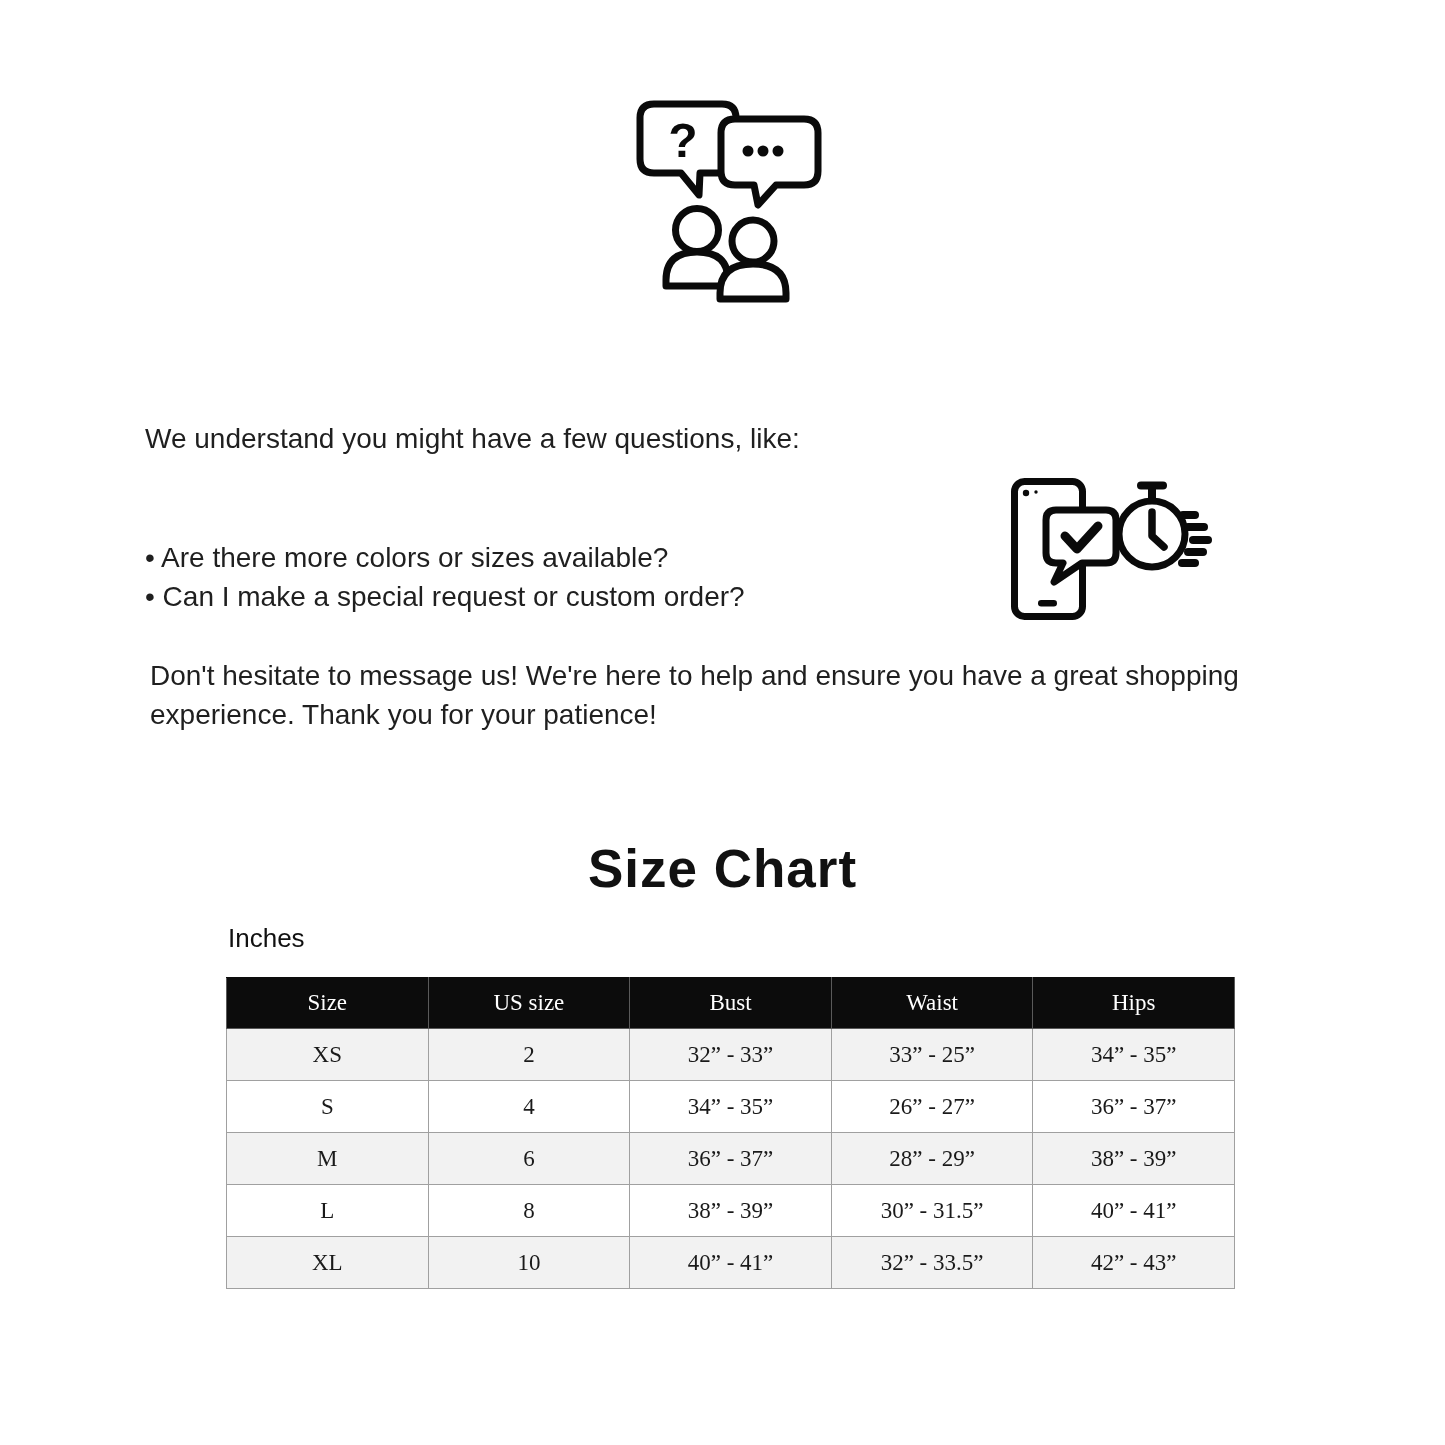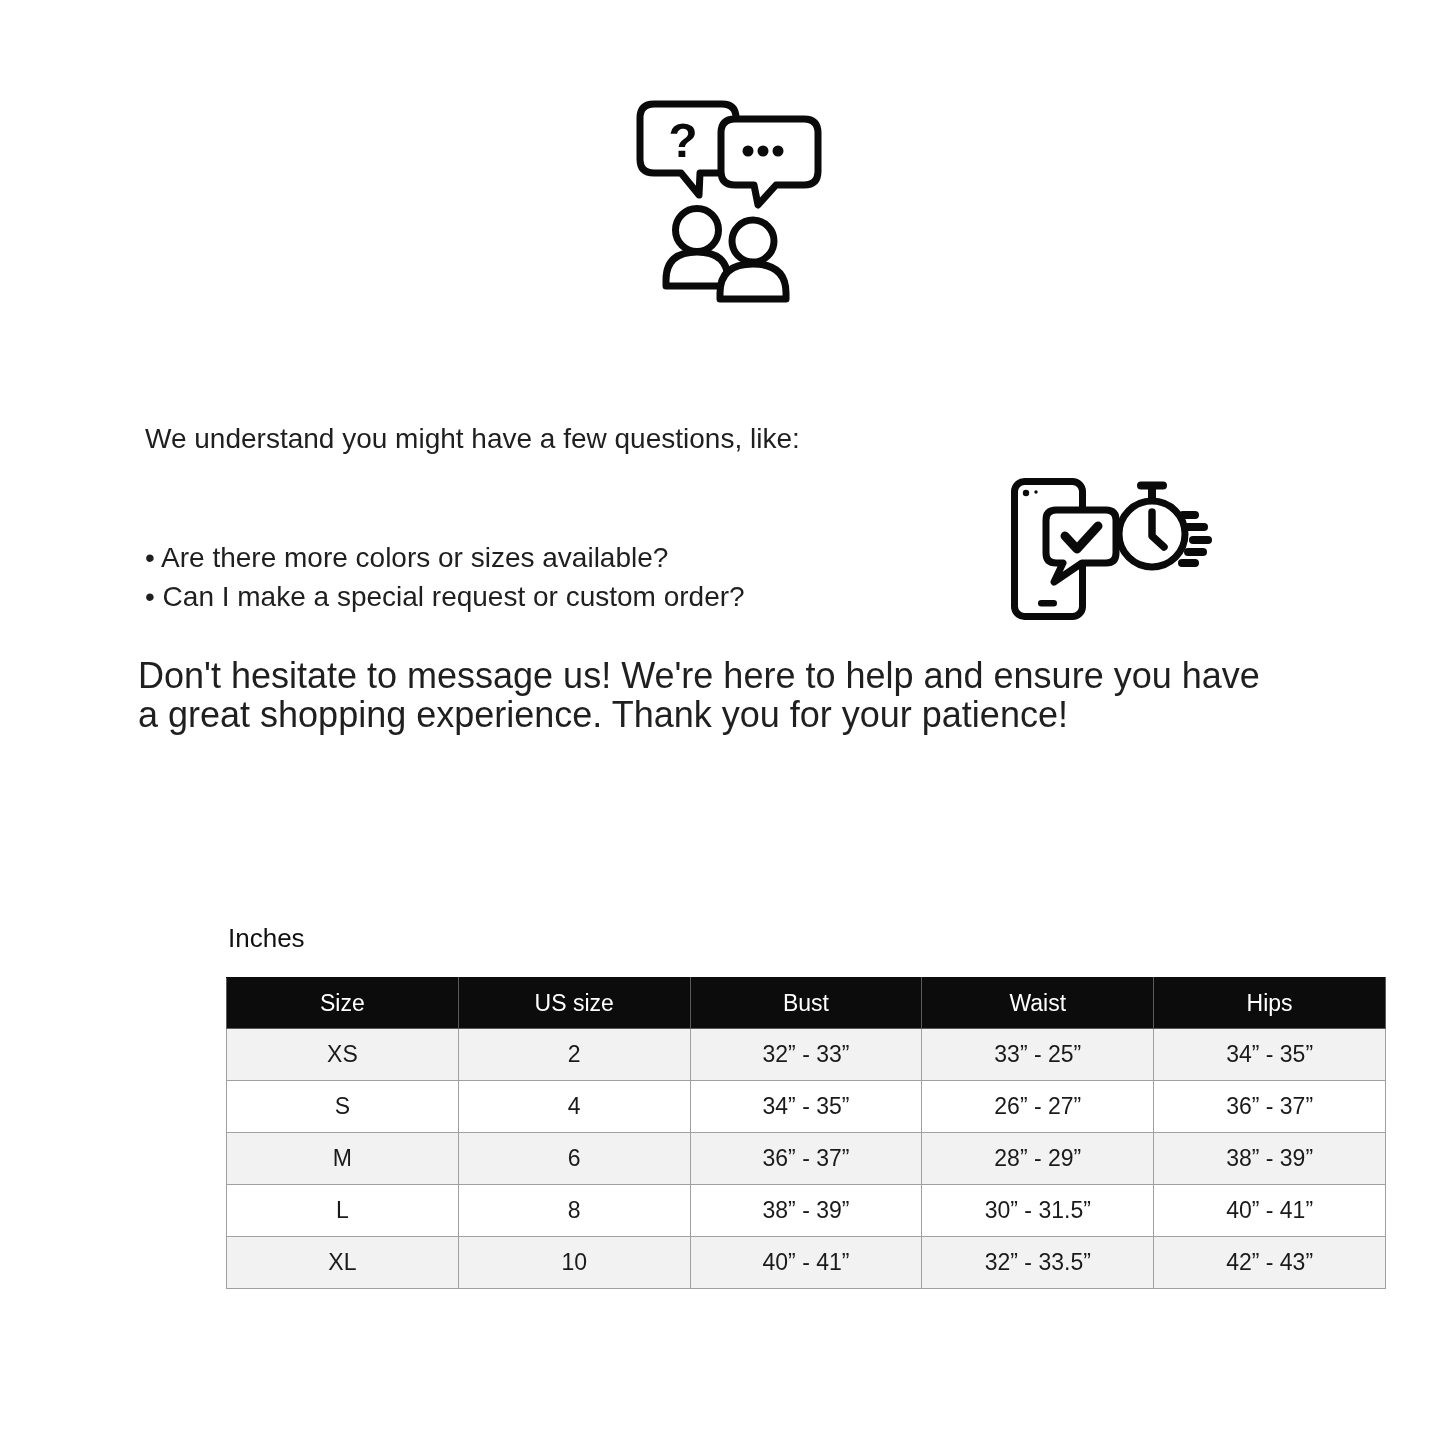--- a/index.html
+++ b/index.html
@@ -43,24 +43,24 @@
     color: #1f1f1f;
     margin-top: 37px;
   }
   .icon-phone {
     position: absolute;
     left: 1006px;
     top: 472px;
   }
   .closing-text {
     position: absolute;
-    left: 138px;
+    left: 150px;
     top: 656px;
     width: 1150px;
-    font-size: 36px;
+    font-size: 28px;
     line-height: 39px;
     color: #1f1f1f;
   }
   .size-chart-title {
     position: absolute;
     left: 0;
     top: 838px;
     width: 1445px;
     text-align: center;
     font-size: 53px;
@@ -72,25 +72,26 @@
     position: absolute;
     left: 228px;
     top: 923px;
     font-size: 26px;
     color: #111111;
   }
   table.size-table {
     position: absolute;
     left: 226px;
     top: 977px;
-    width: 1160px;
+    width: 1009px;
     border-collapse: collapse;
     table-layout: fixed;
     font-size: 23px;
     color: #1a1a1a;
+    font-family: Liberation Serif, serif;
   }
   table.size-table th {
     background: #0c0c0c;
     color: #ffffff;
     font-weight: 400;
     height: 48px;
     border: 1px solid #5a5a5a;
     border-top-color: #0c0c0c;
   }
   table.size-table td {
@@ -148,20 +149,21 @@
       <line x1="177" y1="43" x2="189" y2="43"></line>
       <line x1="182" y1="55" x2="198" y2="55"></line>
       <line x1="187" y1="68" x2="202" y2="68"></line>
       <line x1="182" y1="80" x2="197" y2="80"></line>
       <line x1="176" y1="91" x2="189" y2="91"></line>
     </g>
   </svg>
 
   <div class="closing-text">Don't hesitate to message us! We're here to help and ensure you have a great shopping experience. Thank you for your patience!</div>
 
+  <div class="size-chart-title">Size Chart</div>
 
   <div class="units-label">Inches</div>
 
   <table class="size-table">
     <thead>
       <tr>
         <th>Size</th>
         <th>US size</th>
         <th>Bust</th>
         <th>Waist</th>

